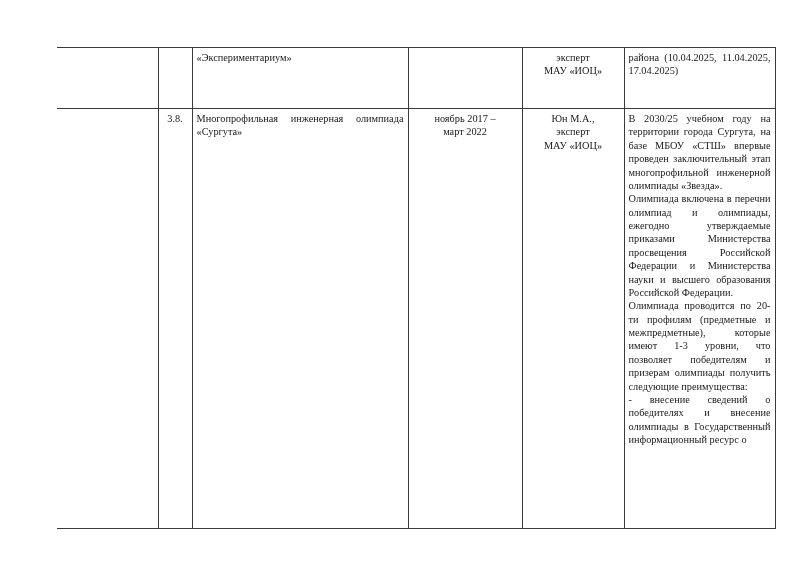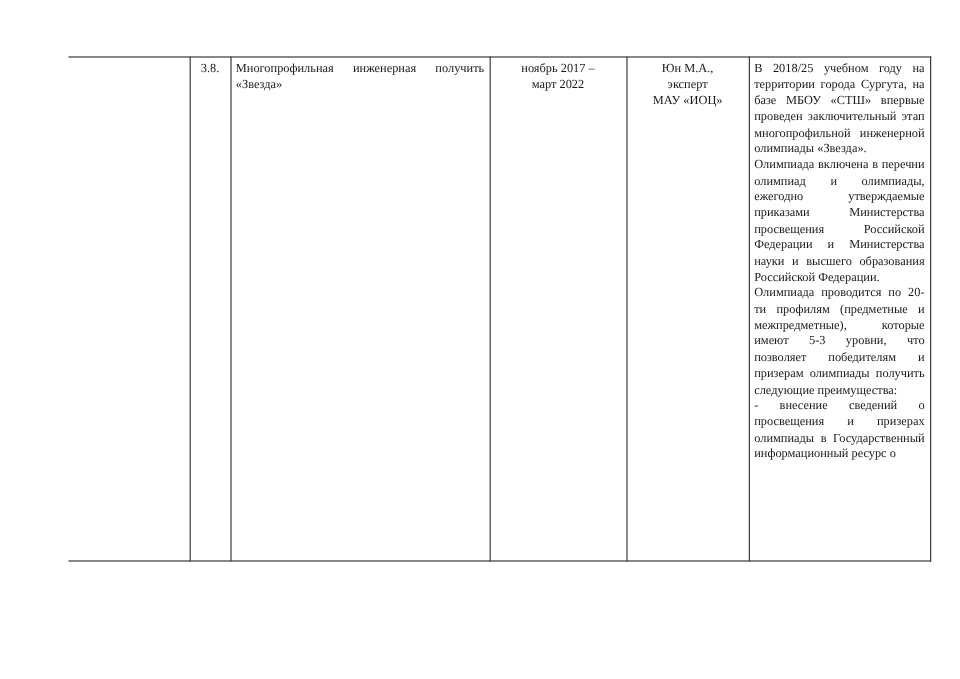--- a/index.html
+++ b/index.html
@@ -86,43 +86,61 @@
     <colgroup>
       <col class="w-blank">
       <col class="w-num">
       <col class="w-name">
       <col class="w-dates">
       <col class="w-person">
       <col class="w-result">
     </colgroup>
     <tbody>
 
+      <tr class="row-top">
+        <td class="col-blank"></td>
+
+        <td class="c-center"></td>
+
+        <td class="c-justify">«Экспериментариум»</td>
+
+        <td class="c-center"></td>
+
+        <td class="c-center">
+          <p class="cell-text">эксперт</p>
+          <p class="cell-text">МАУ «ИОЦ»</p>
+        </td>
+
+        <td class="result-body">
+          <p>района (10.04.2025, 11.04.2025, 17.04.2025)</p>
+        </td>
+      </tr>
 
       <tr class="row-main">
         <td class="col-blank"></td>
 
         <td class="c-center">3.8.</td>
 
-        <td class="c-justify">Многопрофильная инженерная получить «Звезда»</td>
+        <td class="c-justify">Многопрофильная инженерная олимпиада «Сургута»</td>
 
         <td class="c-center">
           <p class="cell-text">ноябрь 2017 –</p>
           <p class="cell-text">март 2022</p>
         </td>
 
         <td class="c-center">
           <p class="cell-text">Юн М.А.,</p>
           <p class="cell-text">эксперт</p>
           <p class="cell-text">МАУ «ИОЦ»</p>
         </td>
 
         <td class="result-body">
-          <p>В 2018/25 учебном году на территории города Сургута, на базе МБОУ «СТШ» впервые проведен заключительный этап многопрофильной инженерной олимпиады «Звезда».</p>
+          <p>В 2030/25 учебном году на территории города Сургута, на базе МБОУ «СТШ» впервые проведен заключительный этап многопрофильной инженерной олимпиады «Звезда».</p>
           <p>Олимпиада включена в перечни олимпиад и олимпиады, ежегодно утверждаемые приказами Министерства просвещения Российской Федерации и Министерства науки и высшего образования Российской Федерации.</p>
-          <p>Олимпиада проводится по 20-ти профилям (предметные и межпредметные), которые имеют 5-3 уровни, что позволяет победителям и призерам олимпиады получить следующие преимущества:</p>
-          <p>- внесение сведений о просвещения и призерах олимпиады в Государственный информационный ресурс о</p>
+          <p>Олимпиада проводится по 20-ти профилям (предметные и межпредметные), которые имеют 1-3 уровни, что позволяет победителям и призерам олимпиады получить следующие преимущества:</p>
+          <p>- внесение сведений о победителях и внесение олимпиады в Государственный информационный ресурс о</p>
         </td>
       </tr>
 
     </tbody>
   </table>
 
 </div>
 
 </body></html>

